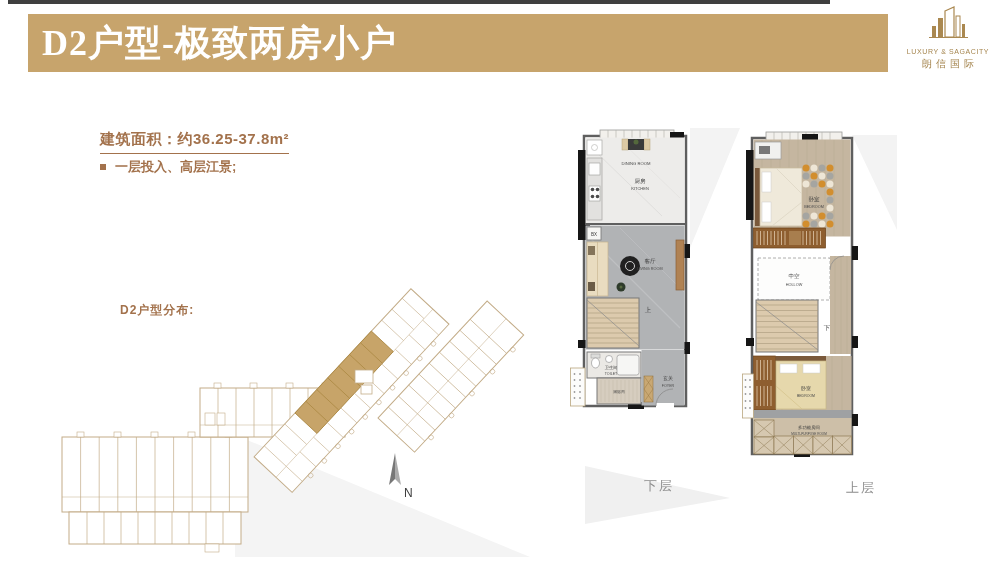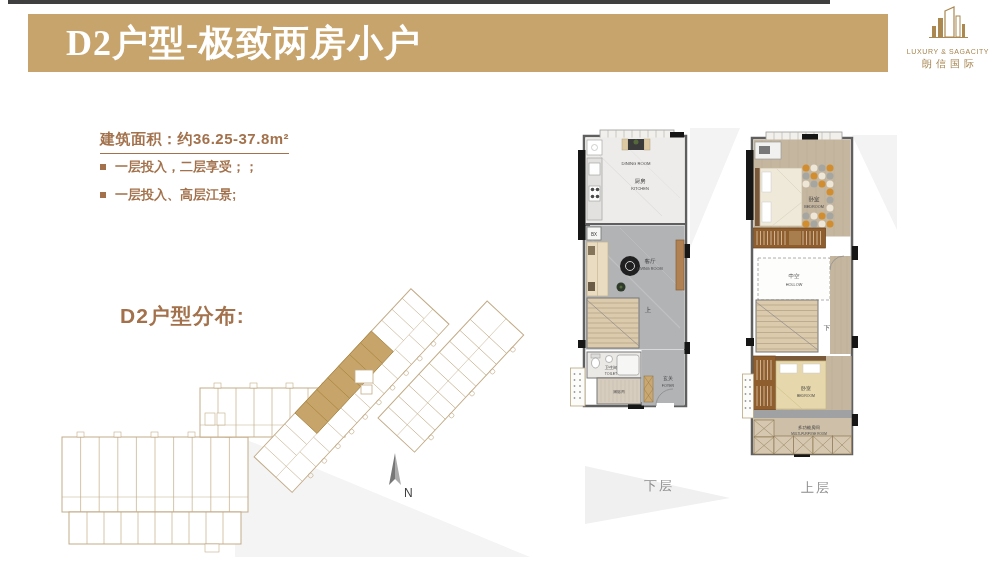--- a/index.html
+++ b/index.html
@@ -4,34 +4,34 @@
 <style>
   html,body{margin:0;padding:0;background:#fff;}
   body{width:1000px;height:562px;position:relative;overflow:hidden;
        font-family:"Liberation Sans","DejaVu Sans",sans-serif;}
   .abs{position:absolute;}
 
   
   #top-accent{left:8px;top:0;width:822px;height:4px;background:#3f3f3f;}
   #title-bar{left:28px;top:14px;width:860px;height:58px;background:#c7a46c;}
   #title-bar .t{font-family:"Liberation Serif","DejaVu Serif",serif;font-weight:bold;
-       color:#ffffff;font-size:36px;line-height:58px;padding-left:26px;letter-spacing:1px;margin-left:12px;}
+       color:#ffffff;font-size:36px;line-height:58px;padding-left:14px;letter-spacing:1px;}
 
   
   #logo{left:893px;top:6px;width:110px;text-align:center;color:#a5854e;}
   #logo .l1{font-size:7px;letter-spacing:.6px;margin-top:2px;white-space:nowrap;}
   #logo .l2{font-size:10px;letter-spacing:4px;margin-top:2px;padding-left:4px;white-space:nowrap;}
 
   
   #area-heading{left:100px;top:130px;font-size:15px;font-weight:bold;color:#a3724c;
        border-bottom:1.5px solid #a3724c;padding-bottom:4px;letter-spacing:.5px;}
   #bullets{left:100px;top:160px;list-style:none;margin:0;padding:0;}
   #bullets li{font-size:13px;font-weight:bold;color:#a3724c;margin-bottom:14px;line-height:14px;white-space:nowrap;}
   .bullet-sq{display:inline-block;width:6px;height:6px;background:#a3724c;margin-right:9px;vertical-align:1px;}
-  #dist-label{left:120px;top:302px;font-size:21px;font-weight:bold;color:#a3724c;letter-spacing:1px;}
+  #dist-label{left:120px;top:302px;font-size:12px;font-weight:bold;color:#a3724c;letter-spacing:1px;}
 
   
   .plan-caption{font-size:13px;color:#8c8c8c;letter-spacing:2px;text-align:right;width:80px;}
 
   
   .deco{background:#f3f3f3;}
   #deco1{left:690px;top:128px;width:50px;height:120px;clip-path:polygon(0 0,100% 0,0 100%);}
   #deco2{left:852px;top:135px;width:45px;height:95px;clip-path:polygon(100% 0,100% 100%,0 0);}
   #deco3{left:585px;top:466px;width:145px;height:58px;background:#f0f0f0;
          clip-path:polygon(0 0,100% 55%,0 100%);}
@@ -55,21 +55,20 @@
     <rect x="8" y="20" width="4" height="11" fill="#aa8850"></rect>
     <rect x="38" y="18" width="3" height="13" fill="#aa8850"></rect>
     <line x1="5" y1="31.5" x2="44" y2="31.5" stroke="#aa8850" stroke-width="1"></line>
   </svg>
   <div class="l1">LUXURY &amp; SAGACITY</div>
   <div class="l2">朗信国际</div>
 </div>
 
 <div class="abs" id="area-heading">建筑面积：约36.25-37.8m²</div>
 <ul class="abs" id="bullets">
-  <li><span class="bullet-sq"></span><span>一层投入，二层享受；；</span></li>
   <li><span class="bullet-sq"></span><span>一层投入、高层江景;</span></li>
 </ul>
 <div class="abs" id="dist-label">D2户型分布:</div>
 
 <div class="abs deco" id="deco1"></div>
 <div class="abs deco" id="deco2"></div>
 <div class="abs" id="deco3"></div>
 
 <svg class="abs" style="left:55px;top:285px;" width="475" height="275" viewBox="0 0 475 275">
   <polygon points="180,150 475,272 180,272" fill="#f4f4f4"></polygon>
@@ -543,13 +542,13 @@
         <circle cx="8" cy="266" r="0.9"></circle>
         <circle cx="3.5" cy="273" r="0.9"></circle>
         <circle cx="8" cy="273" r="0.9"></circle>
       <circle cx="3.5" cy="280" r="0.9"></circle>
         <circle cx="8" cy="280" r="0.9"></circle>
     </g>
   </g>
 </svg>
 
 <div class="abs plan-caption" style="left:594px;top:477px;">下层</div>
-<div class="abs plan-caption" style="left:751px;top:479px;font-family:Liberation Mono, monospace;">上层</div>
+<div class="abs plan-caption" style="left:796px;top:479px;font-family:Liberation Mono, monospace;">上层</div>
 
 </body></html>

